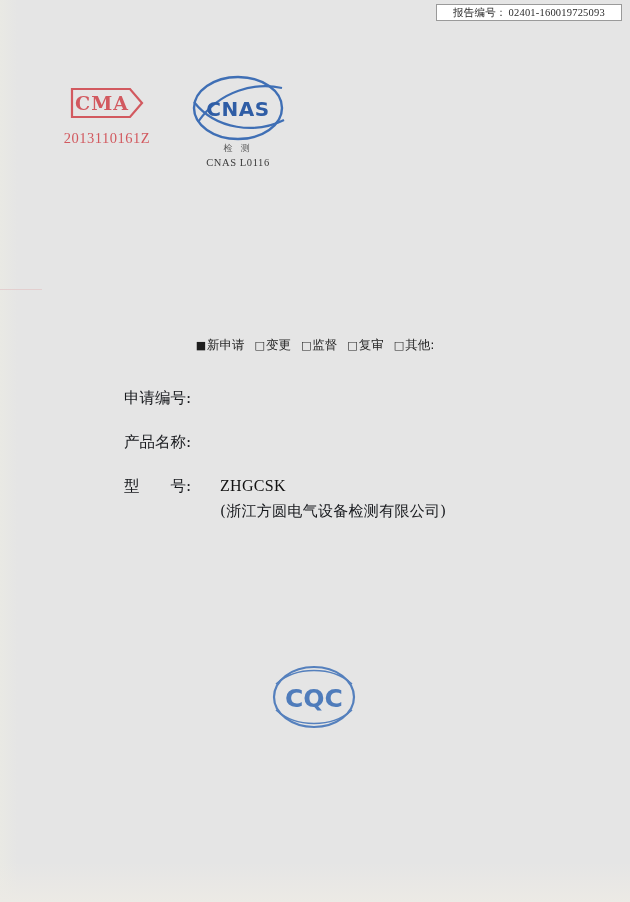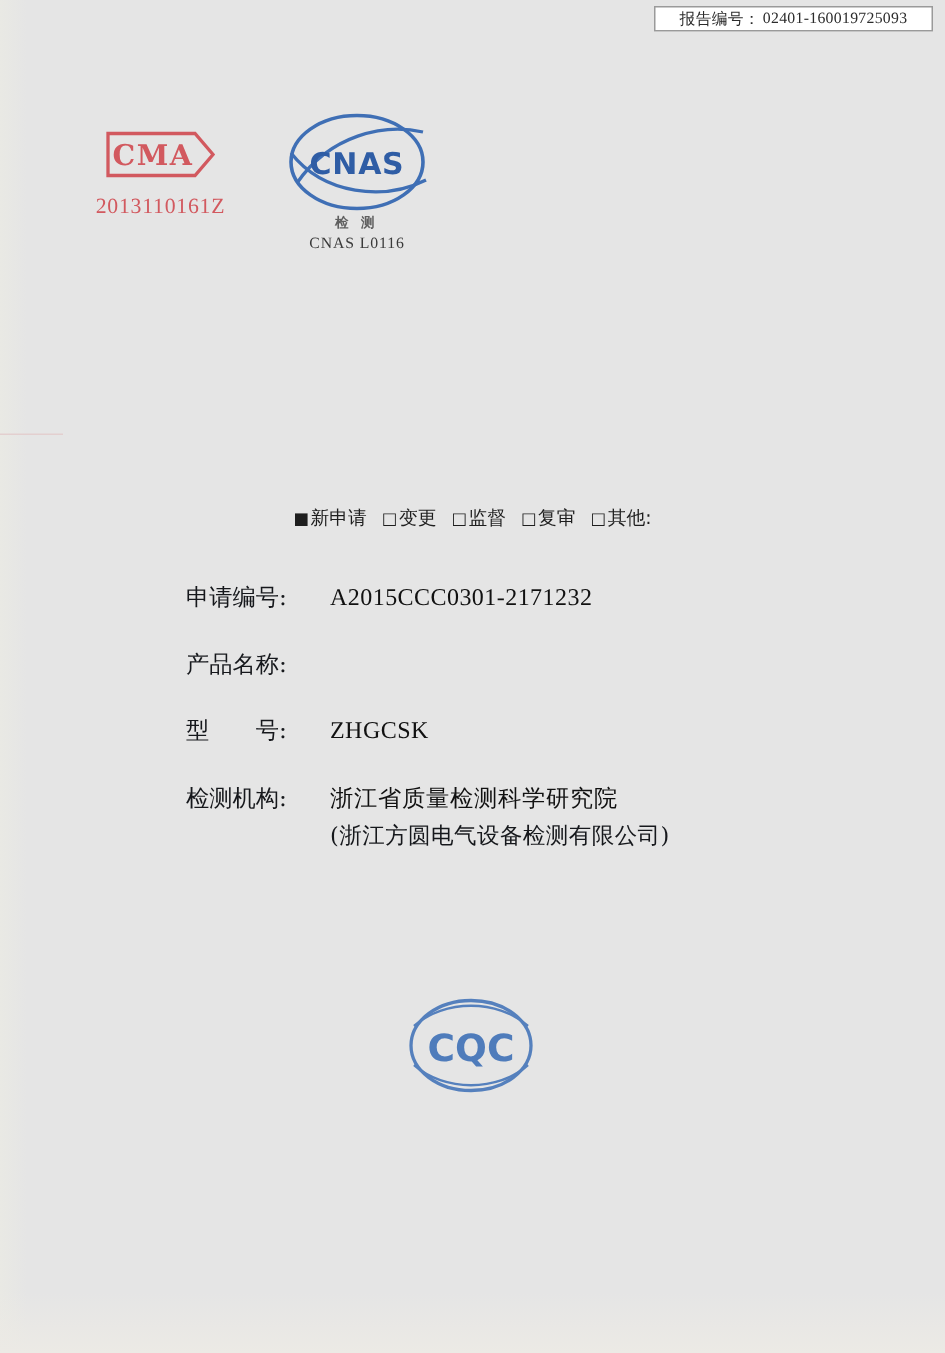--- a/index.html
+++ b/index.html
@@ -96,21 +96,20 @@
     top: 72px;
     width: 120px;
     text-align: center;
   }
   .cnas-mark { width: 104px; height: 76px; margin: 0 auto; }
   .cnas-sub {
     font-size: 9px;
     color: #5f5f5f;
     letter-spacing: 3px;
     margin-top: -6px;
-    font-weight: bold;
   }
   .cnas-code {
     font-size: 10.5px;
     color: #3a3a3a;
     letter-spacing: 0.6px;
     margin-top: 2px;
   }
 
   
   .title-main {
@@ -254,36 +253,31 @@
     <span class="opt"><span class="box-glyph">□</span><span>变更</span></span>
     <span class="opt"><span class="box-glyph">□</span><span>监督</span></span>
     <span class="opt"><span class="box-glyph">□</span><span>复审</span></span>
     <span class="opt"><span class="box-glyph">□</span><span>其他:</span></span>
   </div>
 
   <div class="fields">
 
     <div class="field-row">
       <span class="field-label">申请编号:</span>
-      <span class="field-value">A2015CCC0301-2171232</span>
     </div>
 
     <div class="field-row">
       <span class="field-label">产品名称:</span>
     </div>
 
     <div class="field-row">
       <span class="field-label">型　　号:</span>
       <span class="field-value">ZHGCSK</span>
     </div>
 
-    <div class="field-row">
-      <span class="field-label">检测机构:</span>
-      <span class="field-value cn">浙江省质量检测科学研究院</span>
-    </div>
     <span class="field-value-second">(浙江方圆电气设备检测有限公司)</span>
 
   </div>
 
   <div class="cqc-seal">
     <svg width="96" height="74" viewBox="0 0 96 74">
       <ellipse cx="48" cy="37" rx="40" ry="30" fill="none" stroke="#5580bd" stroke-width="2.2"></ellipse>
       <path d="M10 24 C30 6, 66 6, 86 24" fill="none" stroke="#5580bd" stroke-width="1.6"></path>
       <path d="M10 50 C30 68, 66 68, 86 50" fill="none" stroke="#5580bd" stroke-width="1.6"></path>
       <text x="48" y="47" text-anchor="middle" font-family="DejaVu Sans, sans-serif" font-size="25" font-weight="bold" fill="#4f7cbb" letter-spacing="0">CQC</text>

